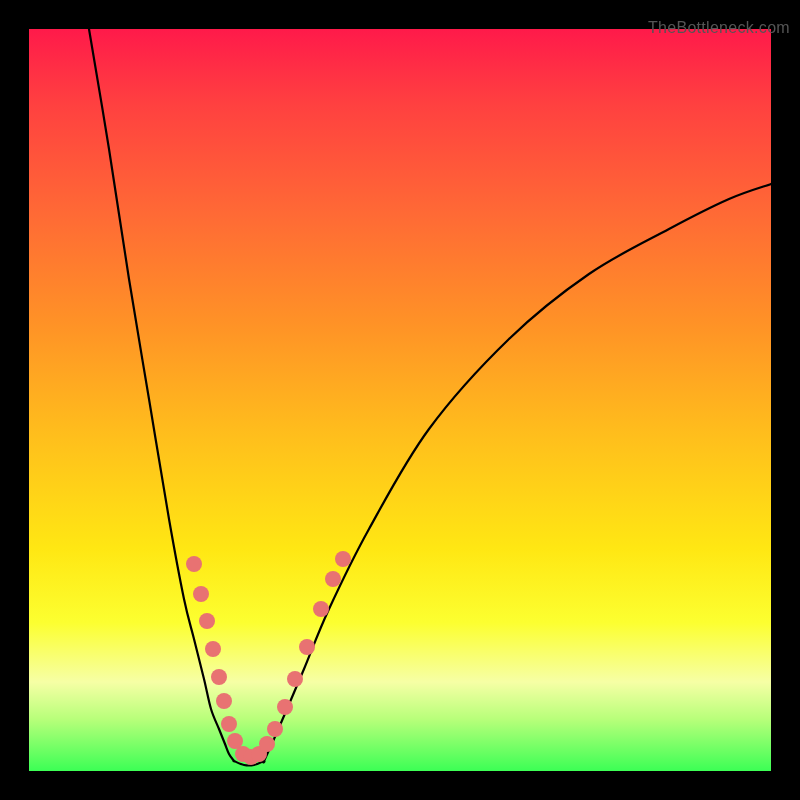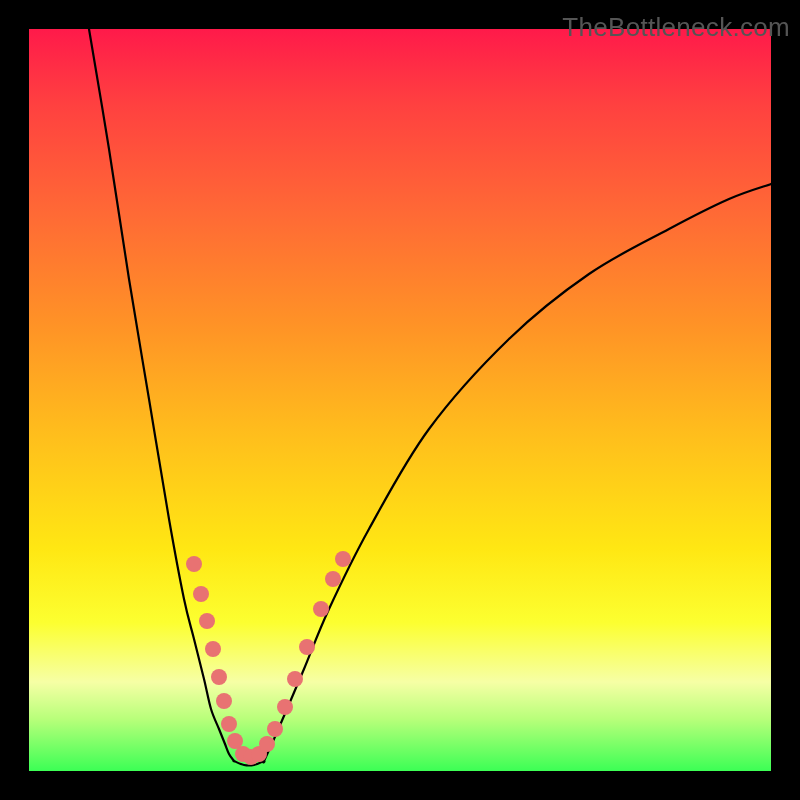--- a/index.html
+++ b/index.html
@@ -24,24 +24,24 @@
       #ff9326 40%,
       #ffbf1c 55%,
       #ffe713 70%,
       #fcff30 80%,
       #f6ffa5 88%,
       #b8ff7a 93%,
       #3cff55 100%);
   }
   .watermark {
     position: absolute;
-    top: 12px;
+    top: 19px;
     right: 10px;
     color: #555;
-    font-size: 26px;
+    font-size: 16px;
     font-weight: 500;
     letter-spacing: 0.3px;
     user-select: none;
   }
   svg.curve {
     position: absolute;
     left: 0;
     top: 0;
     width: 742px;
     height: 742px;

